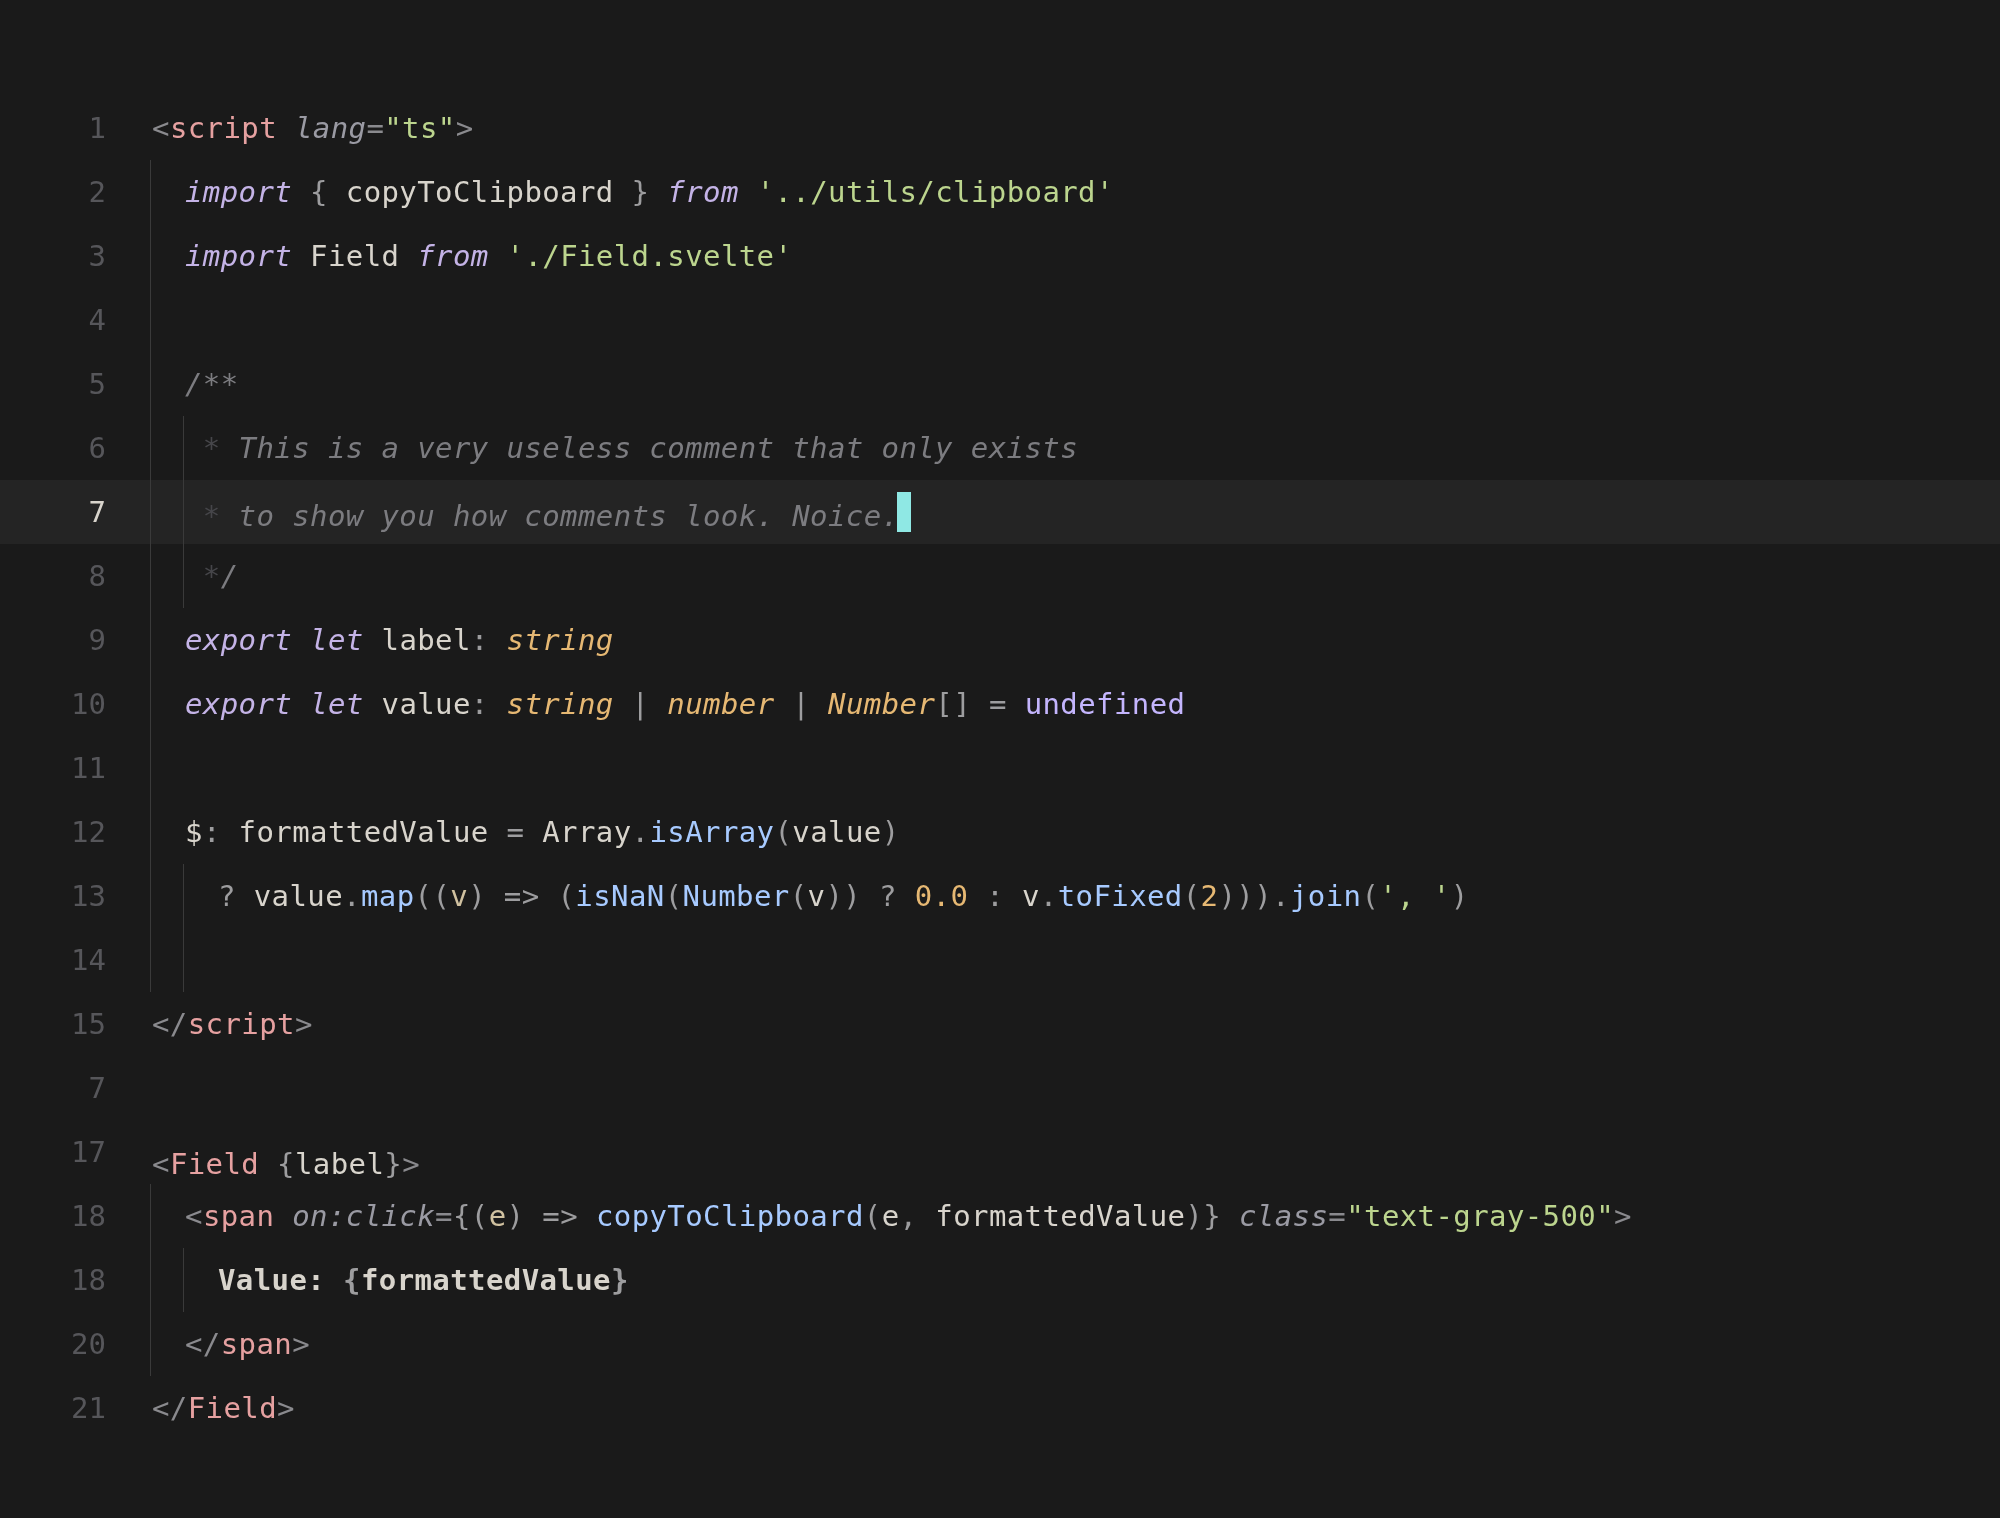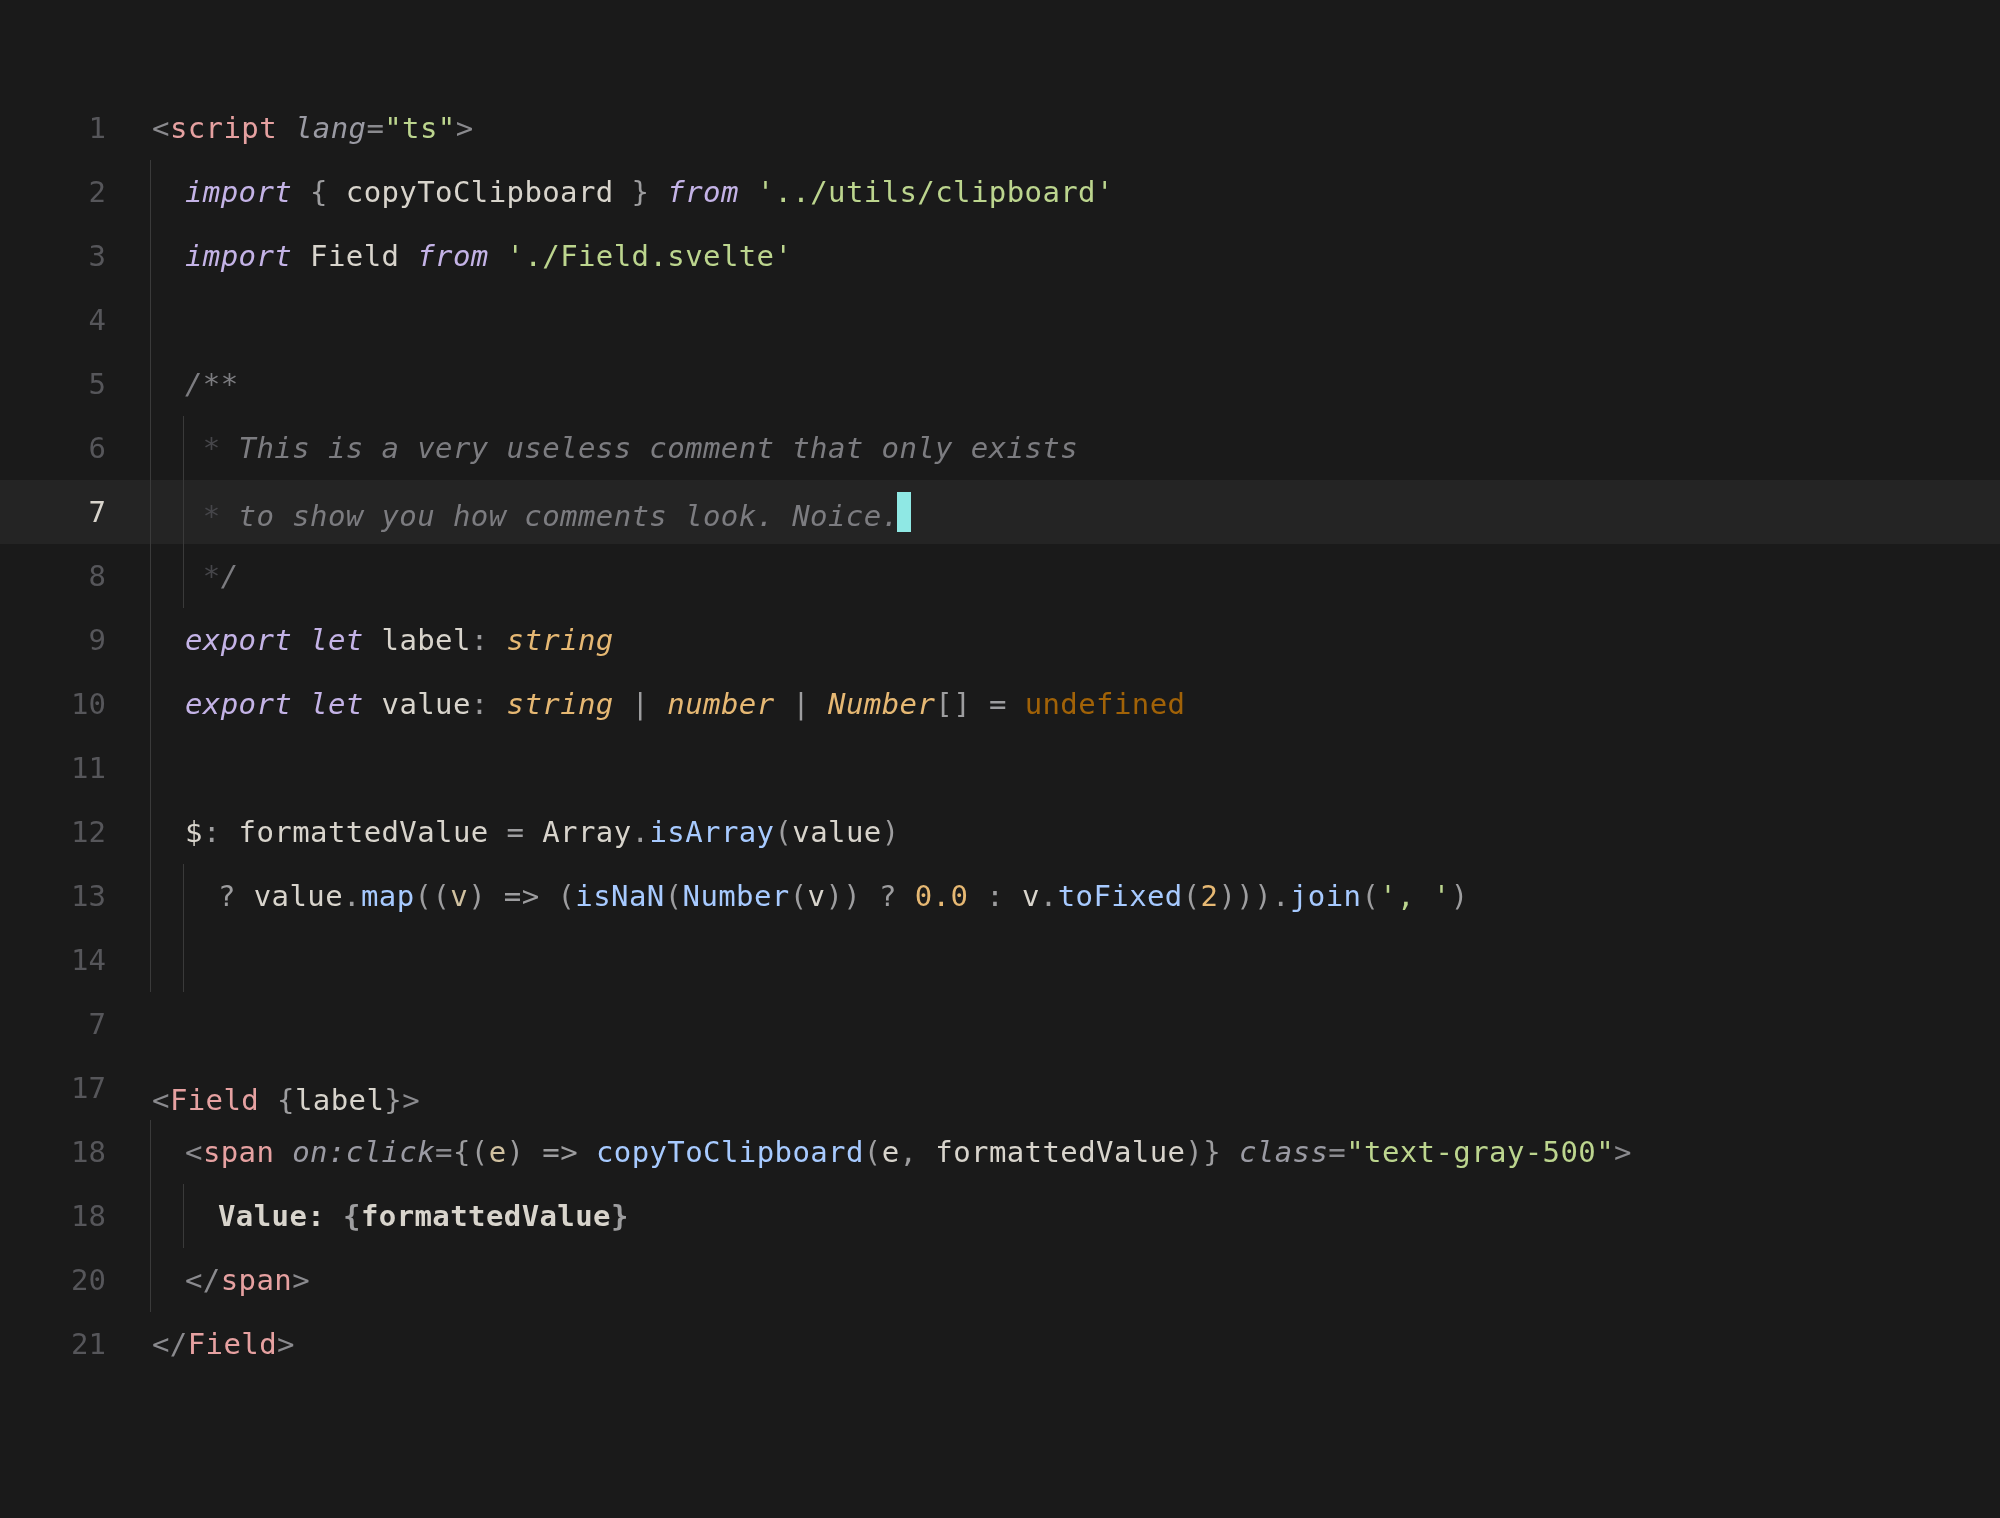--- a/index.html
+++ b/index.html
@@ -63,21 +63,21 @@
   
   .tag    { color: #e6a1a1; }          
   .angle  { color: #8a8a8e; }          
   .attr   { color: #9a9aa3; font-style: italic; }
   .eq     { color: #8a8a8e; }
   .str    { color: #bcd58e; }
   .kw     { color: #c4b3e6; font-style: italic; }   
   .ident  { color: #d8d4cc; }
   .punct  { color: #9d9d9f; }
   .type   { color: #e6b873; font-style: italic; }
-  .undef  { color: #a16207; }
+  .undef  { color: #c4b5fd; }
   .comment{ color: #7c7c80; font-style: italic; }
   .commentbar { color: #46464a; font-style: normal; }
   .fn     { color: #a7caff; }          
   .num    { color: #e6b873; }
   .op     { color: #9d9d9f; }
   .param  { color: #d0c1a0; }
   .actual { color: #d8d4cc; }
 </style>
 </head>
 <body>
@@ -150,20 +150,24 @@
       <div class="indent-guide" style="left: 150px;"></div>
       <div class="indent-guide" style="left: 183px;"></div>
       <div class="code" style="padding-left: 88px;"><span class="punct">? </span><span class="ident">value</span><span class="punct">.</span><span class="fn">map</span><span class="punct">((</span><span class="param">v</span><span class="punct">) </span><span class="op">=&gt;</span><span class="punct"> (</span><span class="fn">isNaN</span><span class="punct">(</span><span class="fn">Number</span><span class="punct">(</span><span class="ident">v</span><span class="punct">)) ? </span><span class="num">0.0</span><span class="punct"> : </span><span class="ident">v</span><span class="punct">.</span><span class="fn">toFixed</span><span class="punct">(</span><span class="num">2</span><span class="punct">))).</span><span class="fn">join</span><span class="punct">(</span><span class="str">', '</span><span class="punct">)</span></div>
     </div>
     <div class="line">
       <div class="gutter">14</div>
       <div class="indent-guide" style="left: 150px;"></div>
       <div class="indent-guide" style="left: 183px;"></div>
     </div>
     <div class="line">
+      <div class="gutter">15</div>
+      <div class="code" style="padding-left: 22px;"><span class="angle">&lt;/</span><span class="tag">script</span><span class="angle">&gt;</span></div>
+    </div>
+    <div class="line">
       <div class="gutter">7</div>
       <div class="code" style="padding-left: 22px;"></div>
     </div>
     <div class="line">
       <div class="gutter">17</div>
       <div class="code" style="padding-left: 22px; margin-top: 24px;"><span class="angle">&lt;</span><span class="tag">Field</span><span class="ident"> </span><span class="punct">{</span><span class="actual">label</span><span class="punct">}</span><span class="angle">&gt;</span></div>
     </div>
     <div class="line">
       <div class="gutter">18</div>
       <div class="indent-guide" style="left: 150px;"></div>

